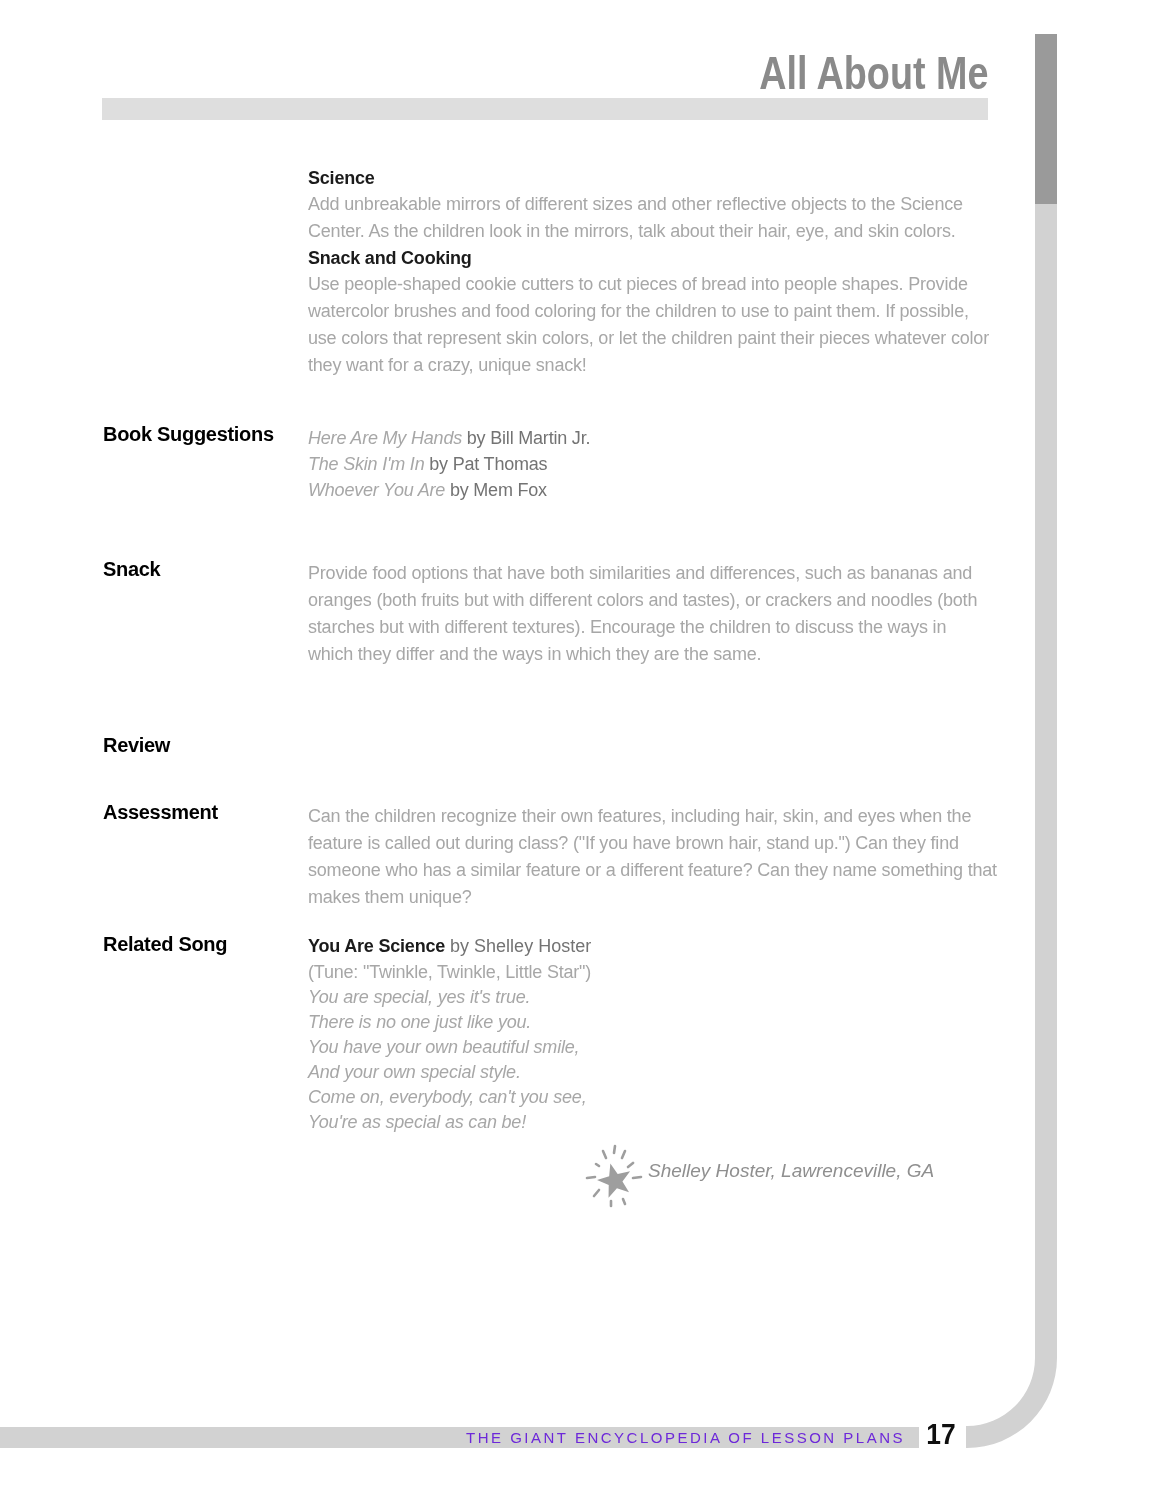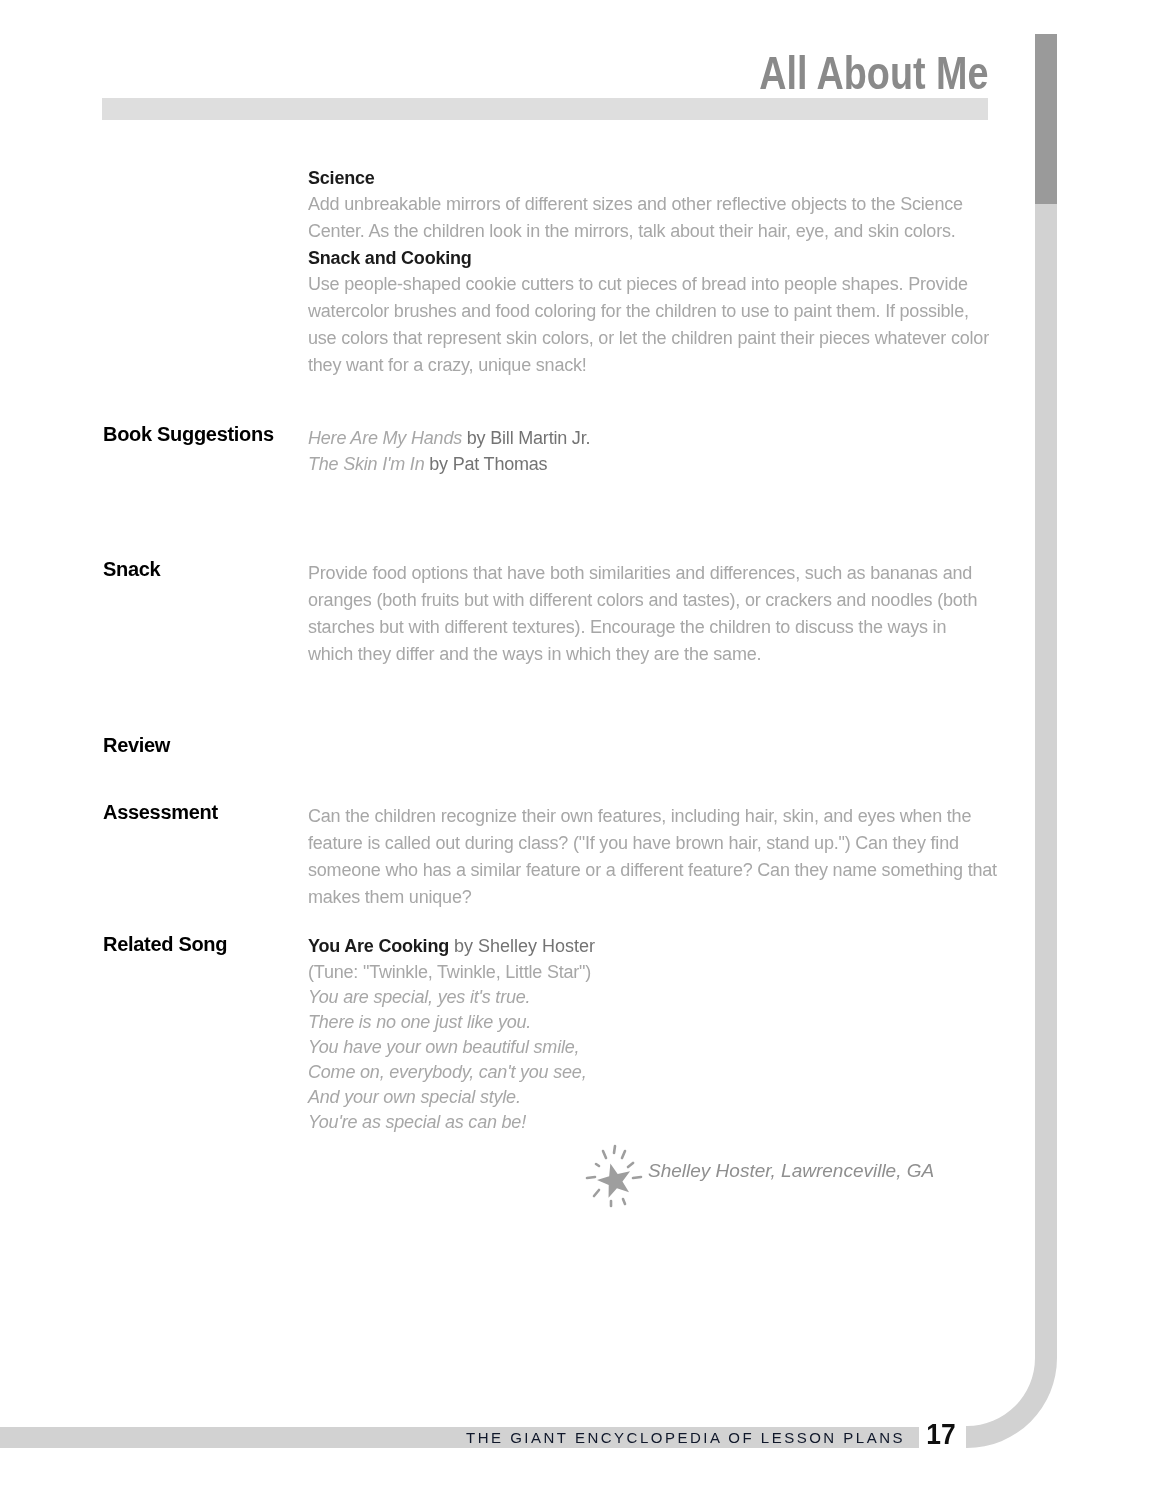--- a/index.html
+++ b/index.html
@@ -92,21 +92,21 @@
     height: 21px;
     background: #d2d2d2;
     display: flex;
     align-items: center;
     justify-content: flex-end;
     padding-right: 14px;
   }
   .footer-text {
     font-size: 15px;
     letter-spacing: 2.5px;
-    color: #0f172a;
+    color: #6d28d9;
     white-space: nowrap;
   }
   .page-number {
     position: absolute;
     left: 918px;
     top: 1417px;
     width: 46px;
     text-align: center;
     font-size: 30px;
     font-weight: bold;
@@ -131,39 +131,40 @@
     <div class="inline-head">Science</div>
     <div class="body-text" style="width:695px;">Add unbreakable mirrors of different sizes and other reflective objects to the Science Center. As the children look in the mirrors, talk about their hair, eye, and skin colors.</div>
     <div class="inline-head">Snack and Cooking</div>
     <div class="body-text" style="width:690px;">Use people-shaped cookie cutters to cut pieces of bread into people shapes. Provide watercolor brushes and food coloring for the children to use to paint them. If possible, use colors that represent skin colors, or let the children paint their pieces whatever color they want for a crazy, unique snack!</div>
   </div>
 
   <div class="side-label" style="top:423px;">Book Suggestions</div>
   <div class="content-block col" style="top:425px;">
     <div class="book-line"><span class="book-title">Here Are My Hands</span> <span class="book-byline">by Bill Martin Jr.</span></div>
     <div class="book-line"><span class="book-title">The Skin I'm In</span> <span class="book-byline">by Pat Thomas</span></div>
+    <div class="book-line"><span class="book-title">Whoever You Are</span> <span class="book-byline">by Mem Fox</span></div>
   </div>
 
   <div class="side-label" style="top:558px;">Snack</div>
   <div class="content-block col body-text" style="top:560px; width:680px;">Provide food options that have both similarities and differences, such as bananas and oranges (both fruits but with different colors and tastes), or crackers and noodles (both starches but with different textures). Encourage the children to discuss the ways in which they differ and the ways in which they are the same.</div>
 
   <div class="side-label" style="top:734px;">Review</div>
 
   <div class="side-label" style="top:801px;">Assessment</div>
   <div class="content-block col body-text" style="top:803px; width:700px;">Can the children recognize their own features, including hair, skin, and eyes when the feature is called out during class? ("If you have brown hair, stand up.") Can they find someone who has a similar feature or a different feature? Can they name something that makes them unique?</div>
 
   <div class="side-label" style="top:933px;">Related Song</div>
   <div class="content-block col" style="top:933px;">
-    <div class="song-title-line"><span class="song-title">You Are Cooking</span> <span class="song-byline">by Shelley Hoster</span></div>
+    <div class="song-title-line"><span class="song-title">You Are Science</span> <span class="song-byline">by Shelley Hoster</span></div>
     <div class="tune-line">(Tune: "Twinkle, Twinkle, Little Star")</div>
     <div class="lyric-line">You are special, yes it's true.</div>
     <div class="lyric-line">There is no one just like you.</div>
     <div class="lyric-line">You have your own beautiful smile,</div>
+    <div class="lyric-line">And your own special style.</div>
     <div class="lyric-line">Come on, everybody, can't you see,</div>
-    <div class="lyric-line">And your own special style.</div>
     <div class="lyric-line">You're as special as can be!</div>
   </div>
 
   <div class="attribution">
     <svg width="66" height="72" viewBox="0 0 66 72">
       <g transform="rotate(-15 32 40)">
         <polygon fill="#9e9e9e" points="32,22 36.4,33.9 49.1,34.4 39.1,42.3 42.6,54.6 32,47.5 21.4,54.6 24.9,42.3 14.9,34.4 27.6,33.9"></polygon>
       </g>
       <g stroke="#9e9e9e" stroke-width="2.6" stroke-linecap="round" fill="none">
         <path d="M4 37 L12 36"></path>

